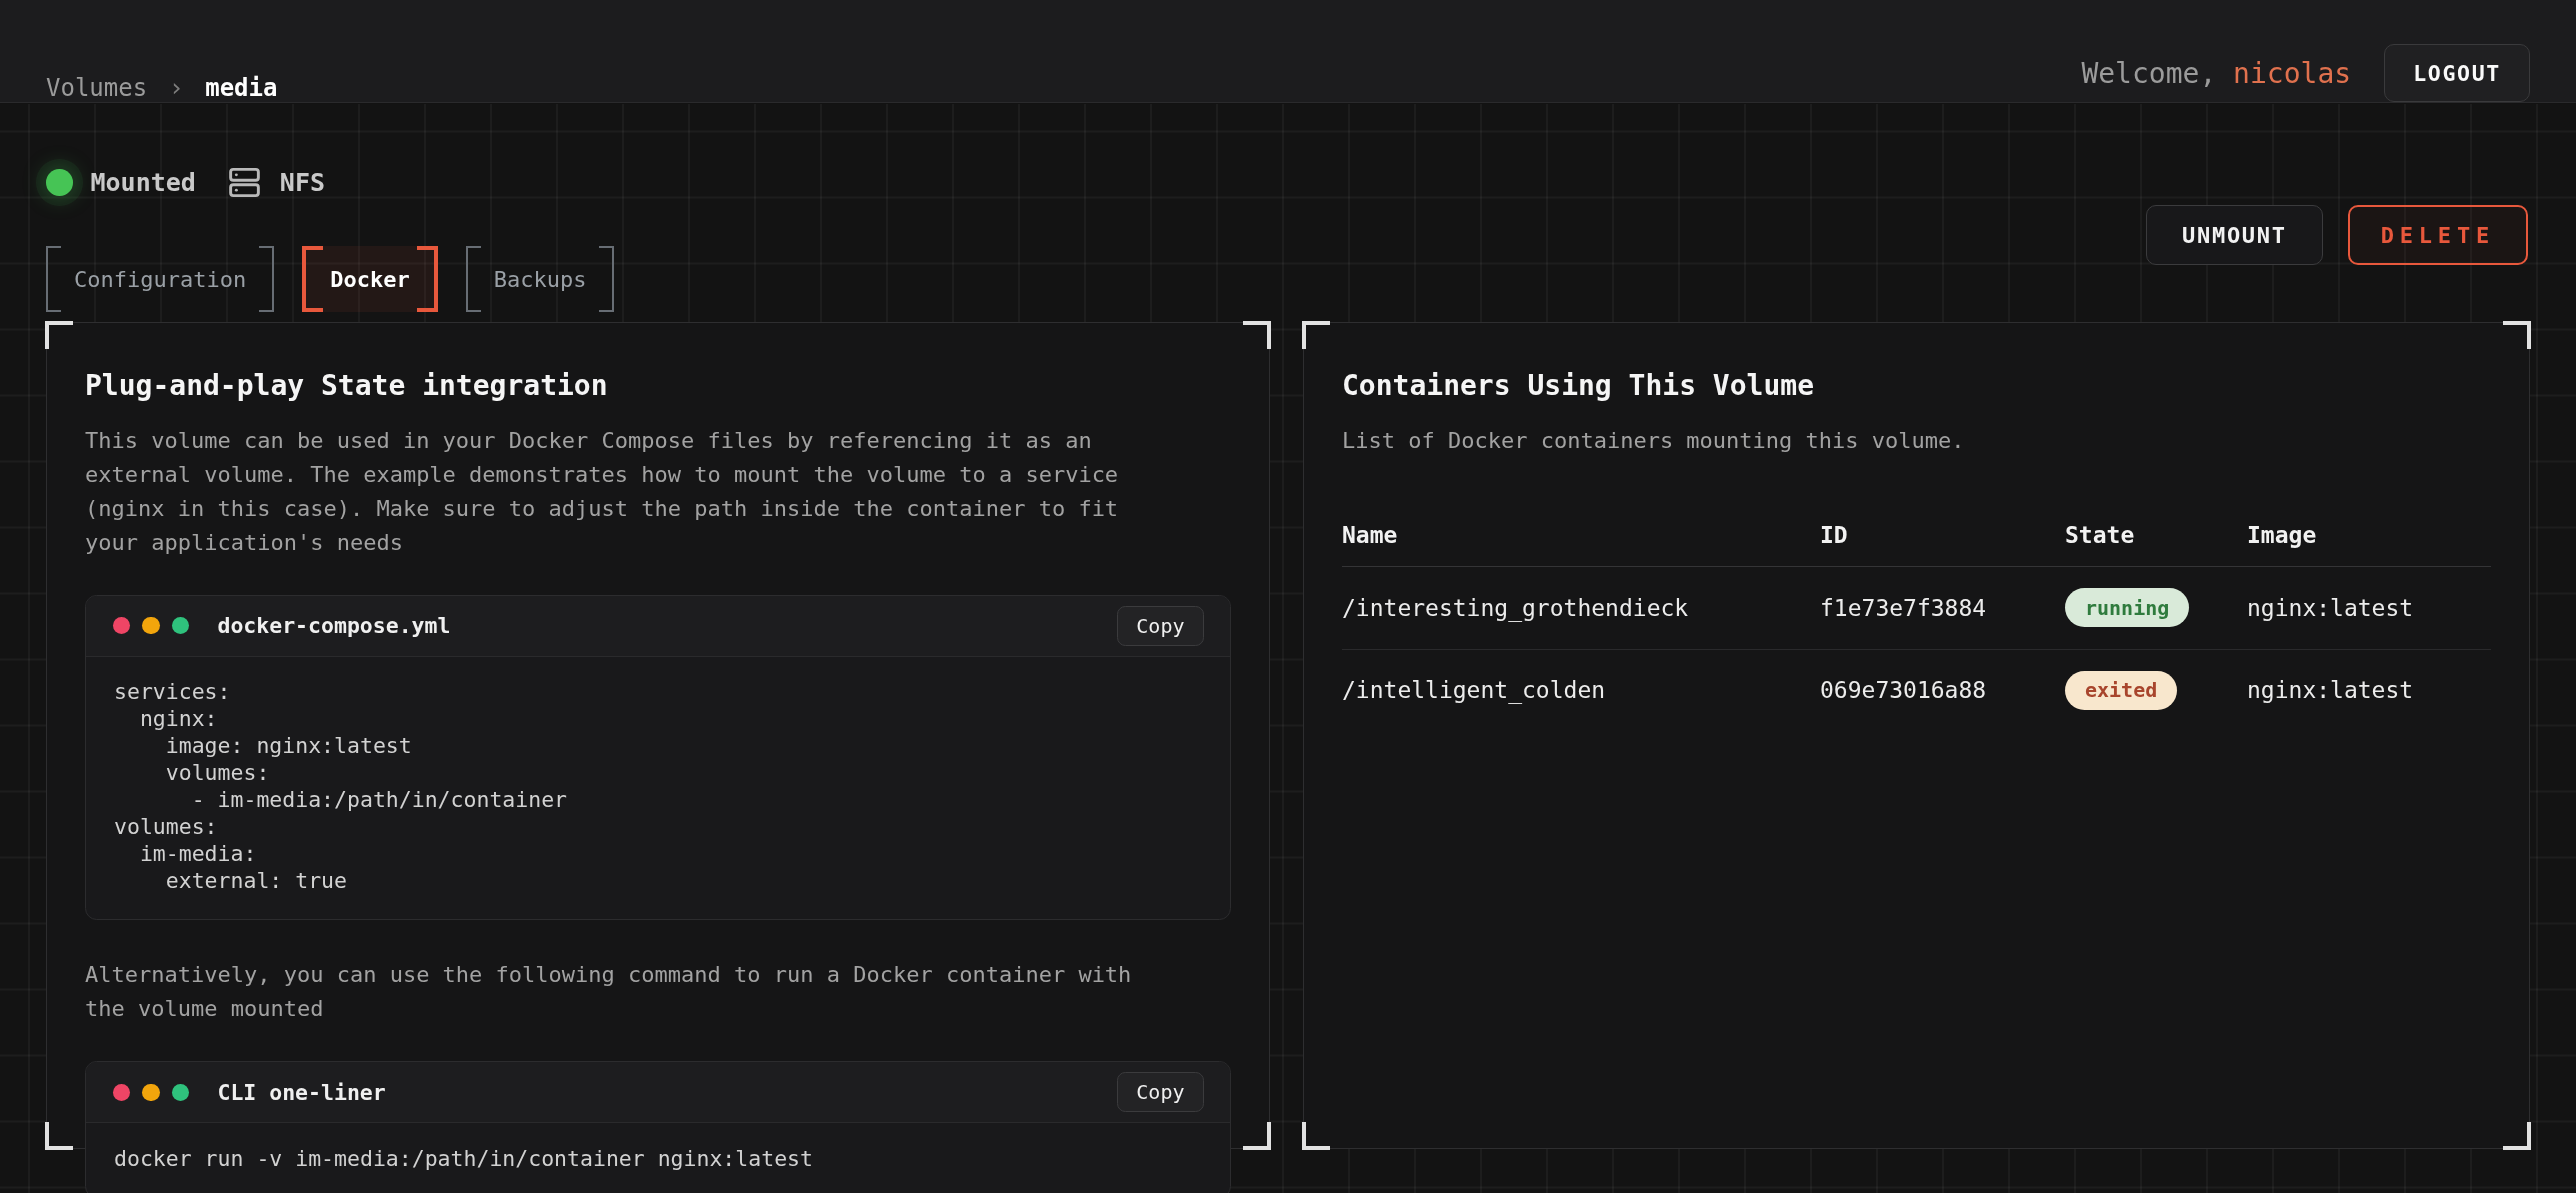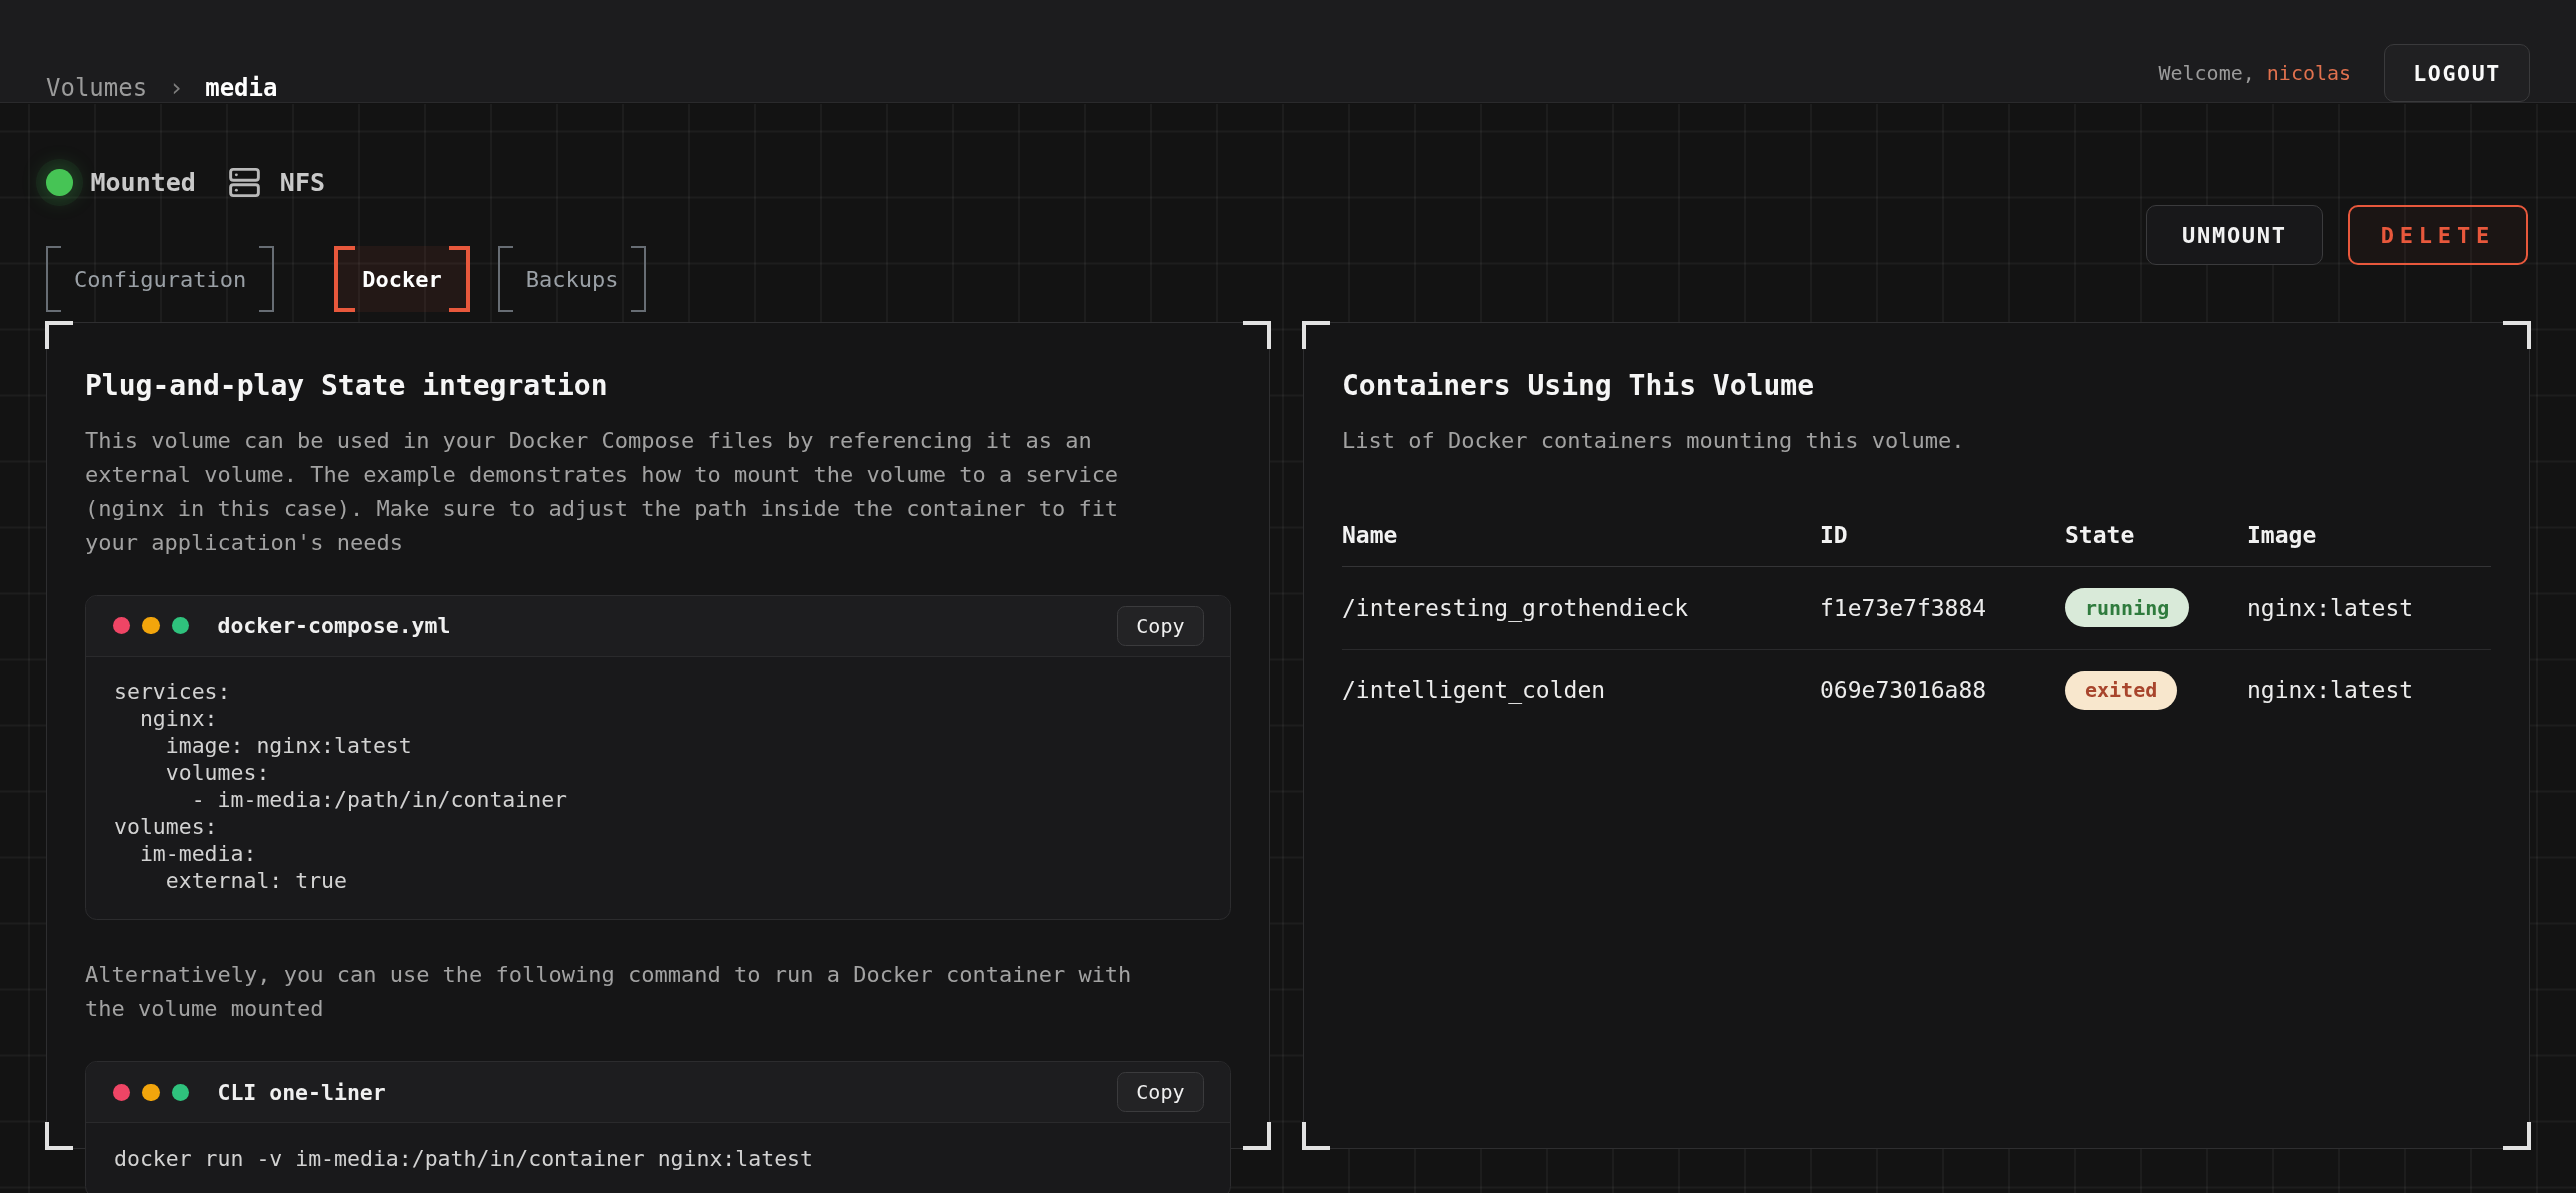--- a/index.html
+++ b/index.html
@@ -20,21 +20,21 @@
     position:absolute;top:0;left:0;width:2576px;height:103px;
     background:#1c1c1e;border-bottom:1.7px solid #2a2a2c;
     display:flex;align-items:flex-end;justify-content:space-between;
     padding:0 46px;z-index:5;
   }
   .crumbs{display:flex;align-items:center;gap:21.5px;font-size:24px;}
   .crumb-parent{color:#9b9b9b;cursor:pointer;}
   .crumb-sep{color:#7d7d7d;font-size:25px;}
   .crumb-current{color:#ffffff;font-weight:700;}
   .top-right{display:flex;align-items:center;gap:33px;}
-  .welcome{font-size:20px;color:#9b9b9b;margin-left:12px;}
+  .welcome{font-size:28px;color:#9b9b9b;margin-left:12px;}
   .welcome .uname{color:#e0714e;}
   .logout-btn{
     font-family:var(--mono);font-size:21.5px;font-weight:700;letter-spacing:1.7px;
     color:#fafafa;background:#202022;border:1.7px solid #3a3a3c;border-radius:10px;
     height:58px;padding:0 28px;cursor:pointer;
   }
 
   
   .main{
     position:absolute;top:104px;left:0;width:2576px;height:1090px;
@@ -73,21 +73,21 @@
 
   
   .tabs{position:absolute;top:142px;left:46px;display:flex;gap:28px;}
   .tab{
     position:relative;height:66px;display:flex;align-items:center;
     padding:0 28px;font-size:22px;color:#9aa0a6;cursor:pointer;
   }
   .tab::before,.tab::after{content:"";position:absolute;top:0;bottom:0;width:13.2px;}
   .tab::before{left:0;border:2.5px solid #676d74;border-right:none;}
   .tab::after{right:0;border:2.5px solid #676d74;border-left:none;}
-  .tab.active{color:#ffffff;font-weight:700;background:rgba(232,88,60,0.08);margin-left:32px;}
+  .tab.active{color:#ffffff;font-weight:700;background:rgba(232,88,60,0.08);}
   .tab.active::before{border:4.1px solid var(--accent);border-right:none;width:16.5px;}
   .tab.active::after{border:4.1px solid var(--accent);border-left:none;width:16.5px;}
 
   
   .panels{position:absolute;top:218px;left:46px;right:46px;height:827px;display:flex;gap:33px;}
   .panel{
     position:relative;background:var(--panel-bg);border:1.7px solid #2e2e30;
     padding:38px;height:100%;
   }
   .panel-left{width:1224px;flex:none;}

